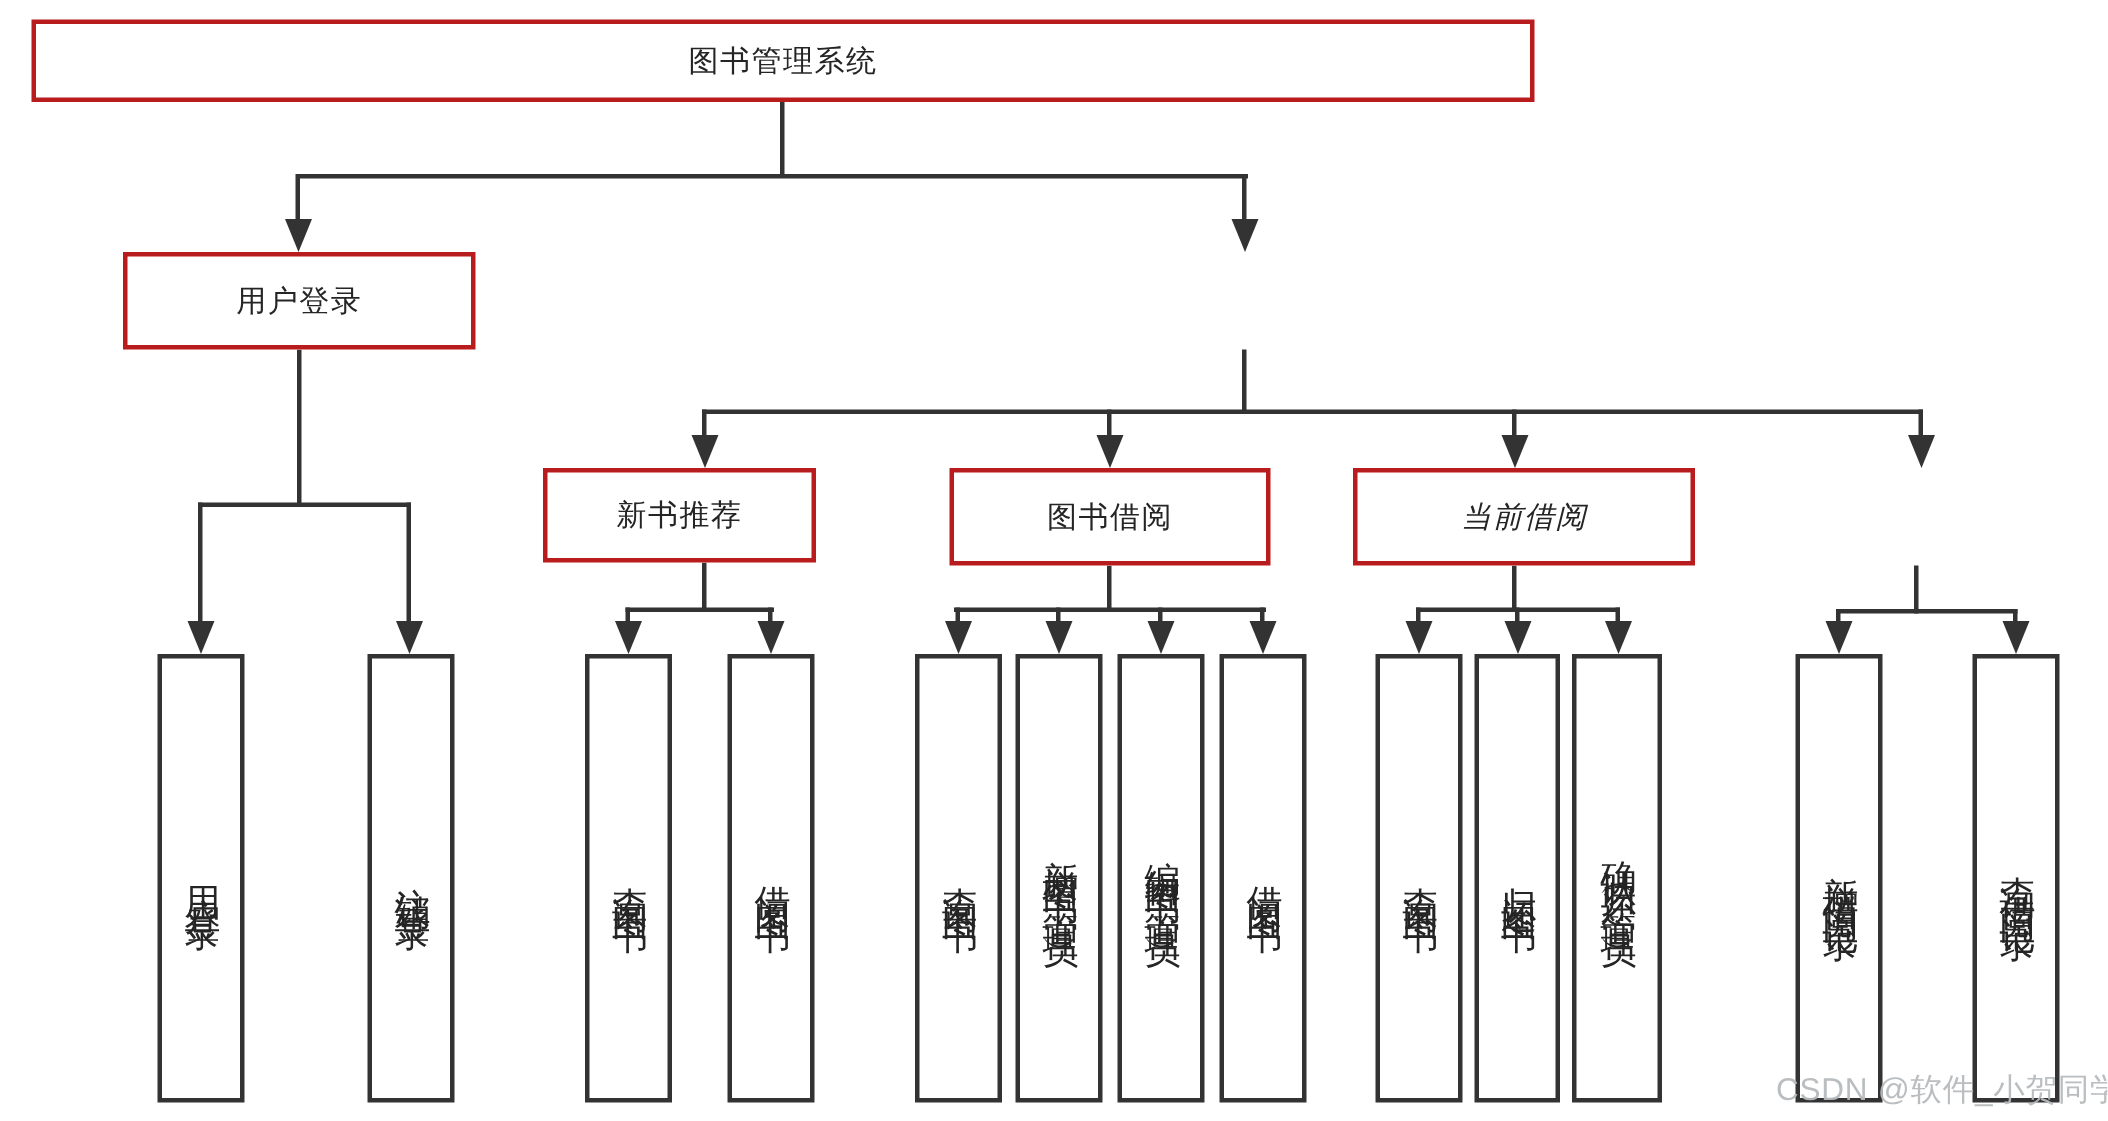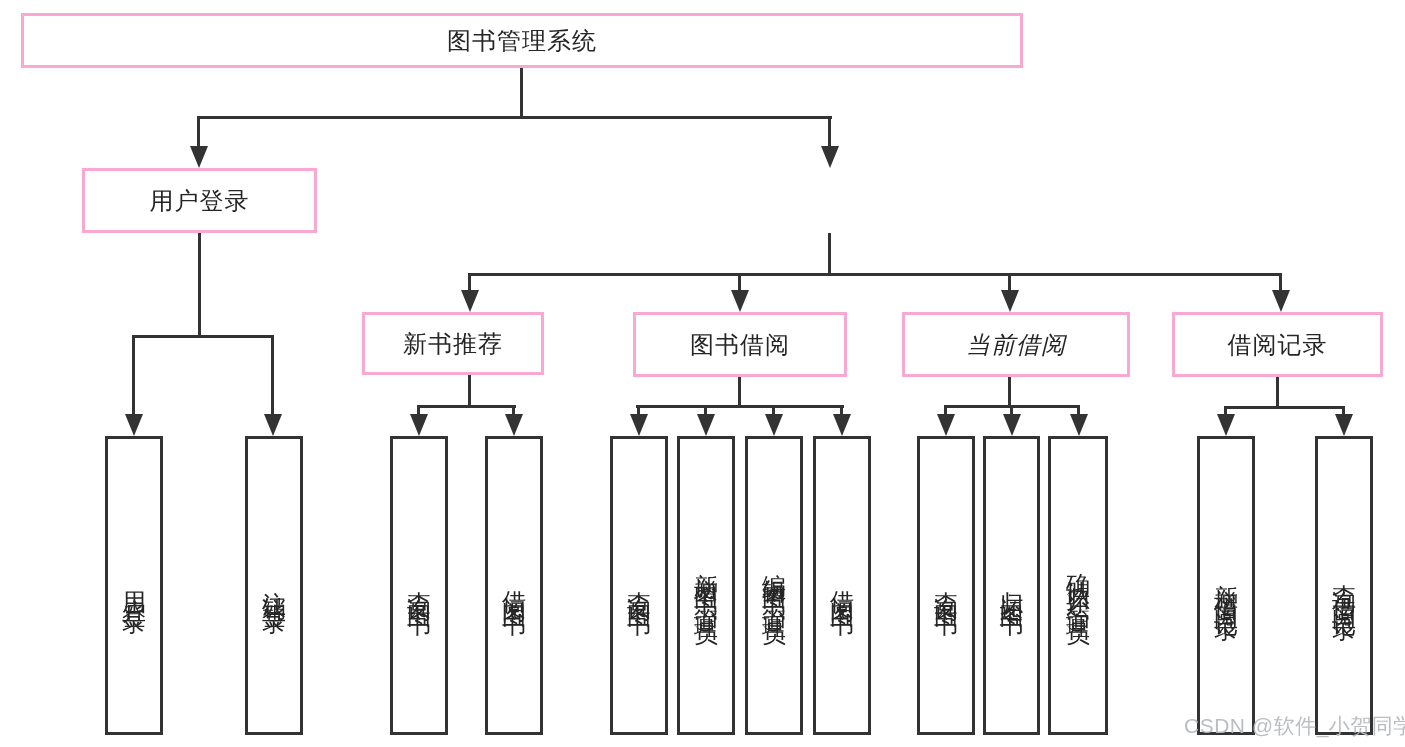--- a/index.html
+++ b/index.html
@@ -13,26 +13,26 @@
     height: 747px;
     background: #ffffff;
     overflow: hidden;
     font-family: "Liberation Sans", "DejaVu Sans", sans-serif;
     color: #252525;
   }
   
   .box {
     position: absolute;
     box-sizing: border-box;
-    border: 3px solid #f9a8d4;
+    border: 3px solid #b91c1c;
     background: #ffffff;
     display: flex;
     align-items: center;
     justify-content: center;
-    font-size: 24px;
+    font-size: 20px;
     letter-spacing: 1px;
     color: #252525;
     z-index: 2;
   }
   .vbox {
     position: absolute;
     box-sizing: border-box;
     border: 3px solid #333333;
     background: #ffffff;
     display: flex;
@@ -120,23 +120,20 @@
   <div class="arr" style="left:1272px; top:290px;"></div>
 
   <div class="box" style="left:362px; top:312px; width:182px; height:63px;">
     <span>新书推荐</span>
   </div>
   <div class="box" style="left:633px; top:312px; width:214px; height:65px;text-align:center;">
     <span>图书借阅</span>
   </div>
   <div class="box" style="left:902px; top:312px; width:228px; height:65px;font-style:italic;">
     <span>当前借阅</span>
-  </div>
-  <div class="box" style="left:1172px; top:312px; width:211px; height:65px;">
-    <span>借阅记录</span>
   </div>
 
   <div class="vline" style="left:468px; top:375px; height:33px;"></div>
   <div class="hline" style="left:417px; top:405px; width:99px;"></div>
   <div class="vline" style="left:417px; top:405px; height:12px;"></div>
   <div class="arr" style="left:410px; top:414px;"></div>
   <div class="vline" style="left:512px; top:405px; height:12px;"></div>
   <div class="arr" style="left:505px; top:414px;"></div>
 
   <div class="vline" style="left:738px; top:377px; height:31px;"></div>

